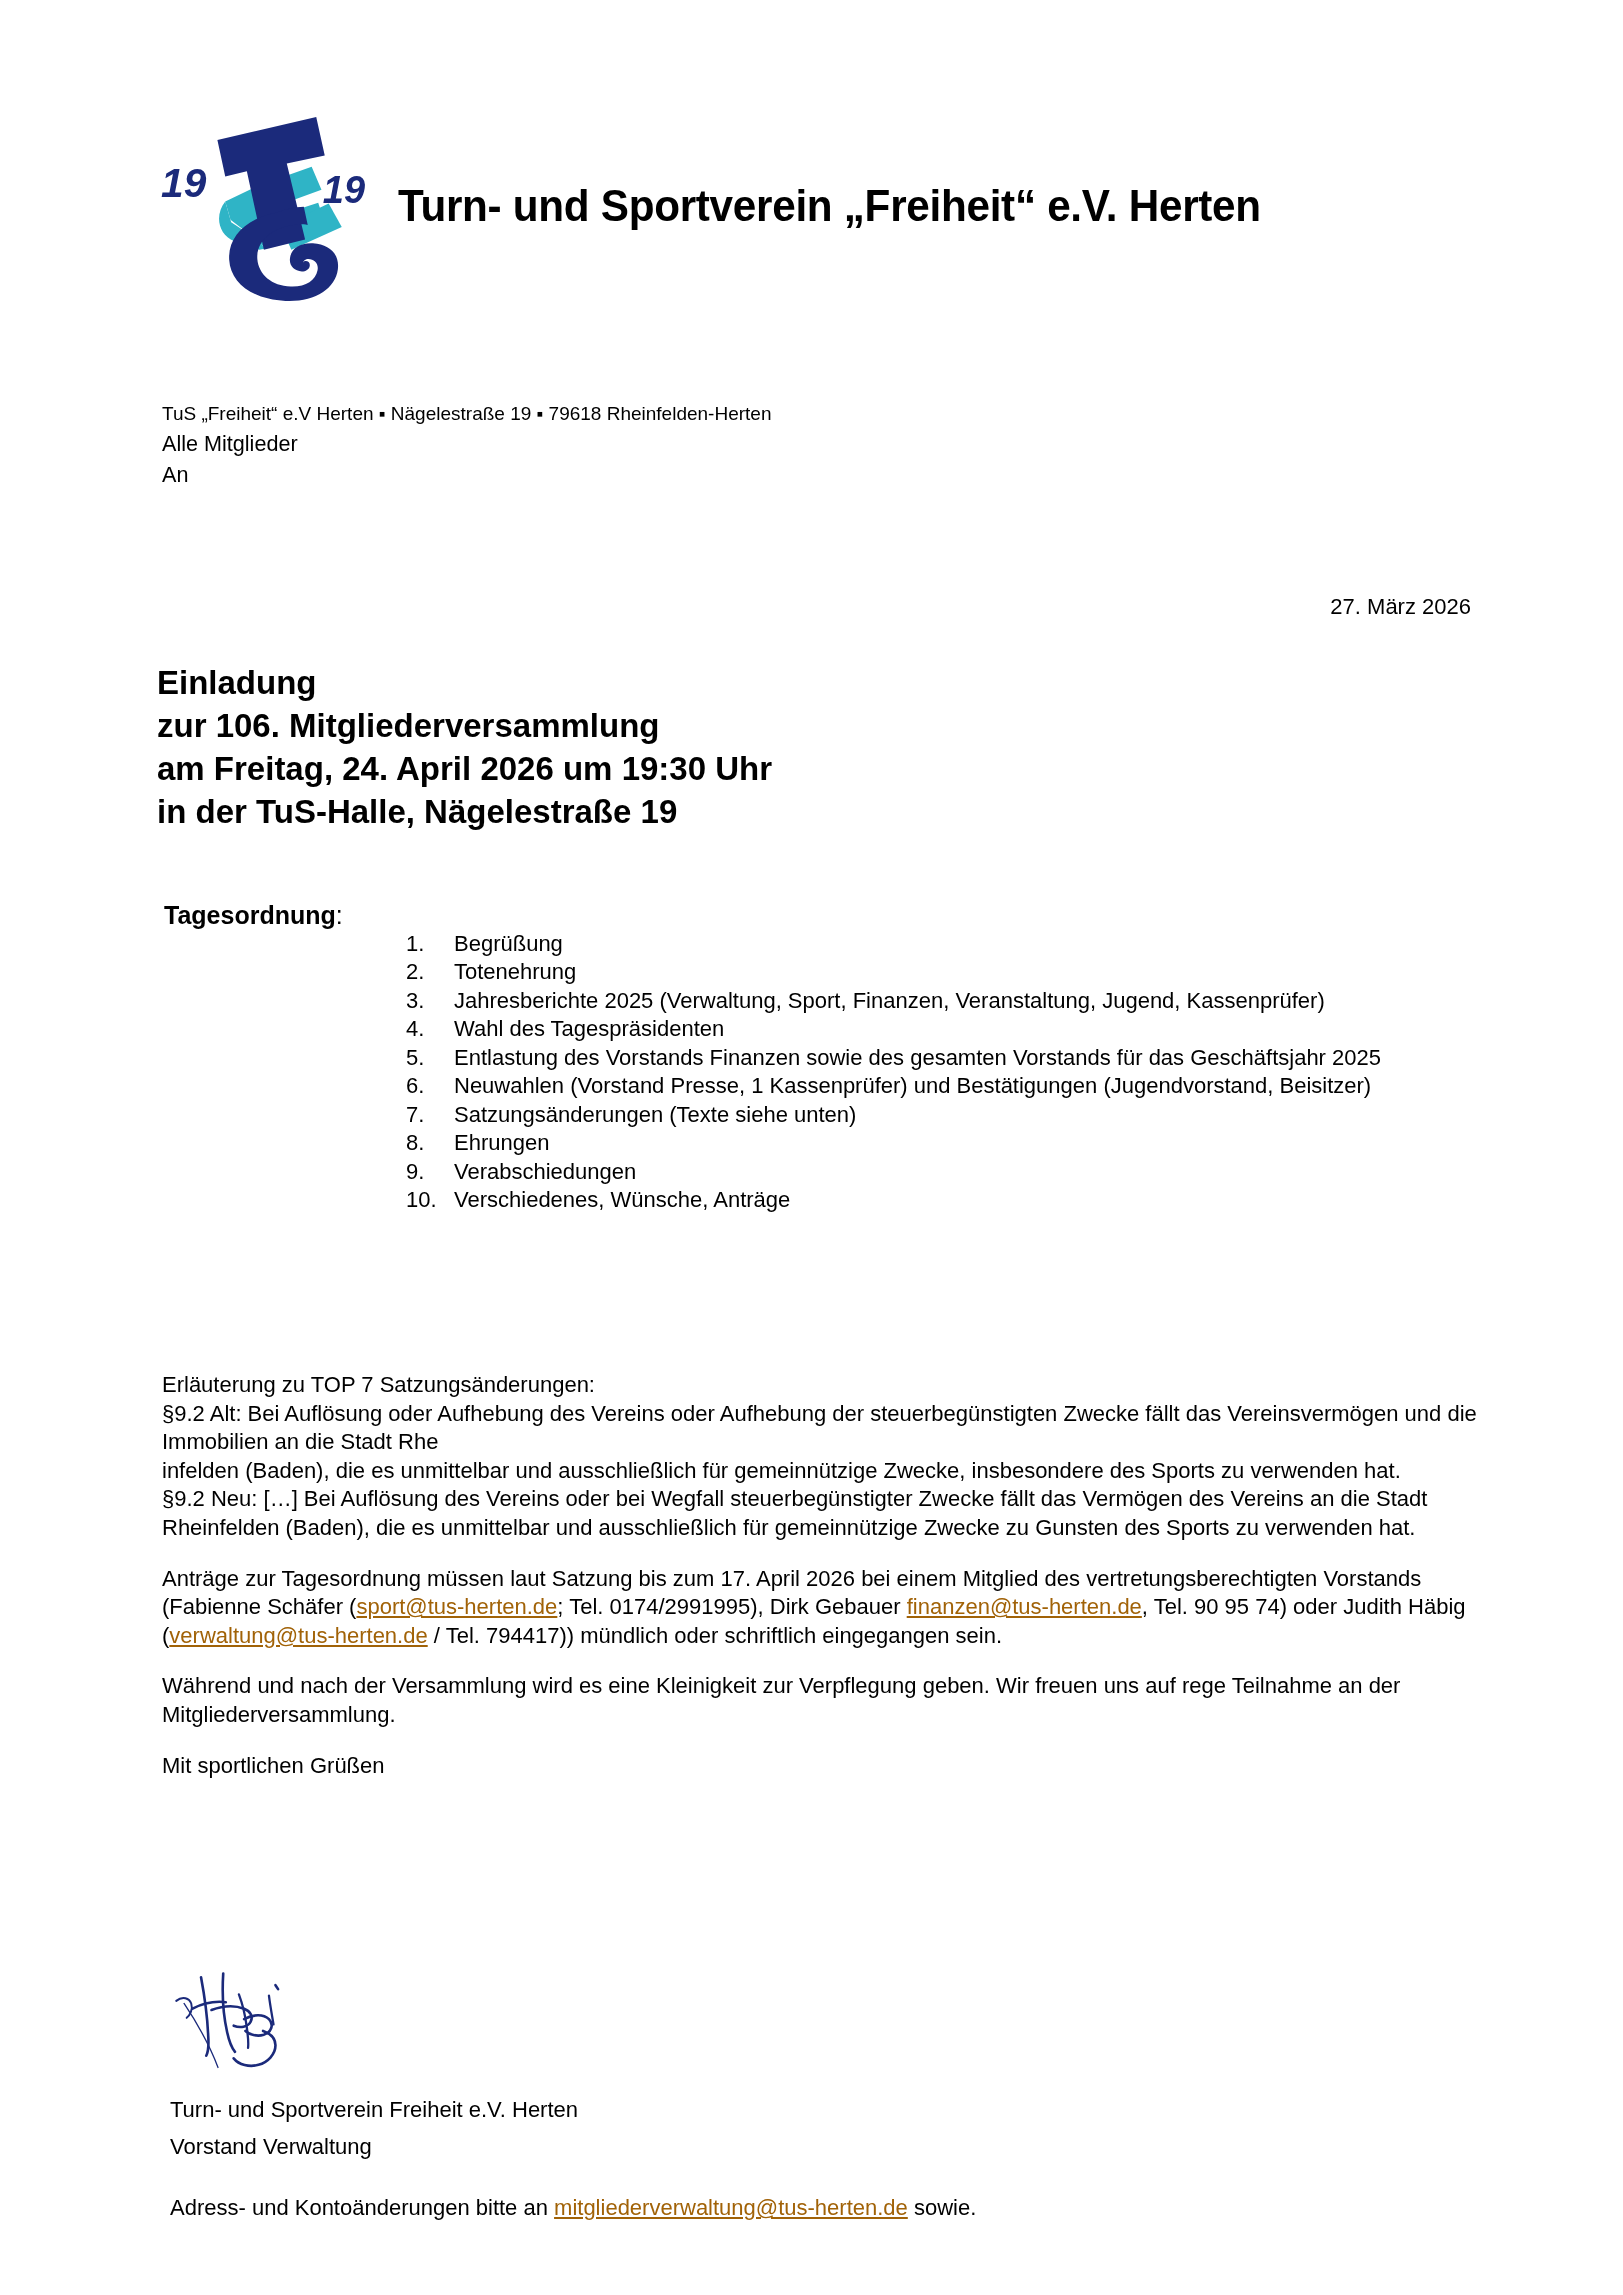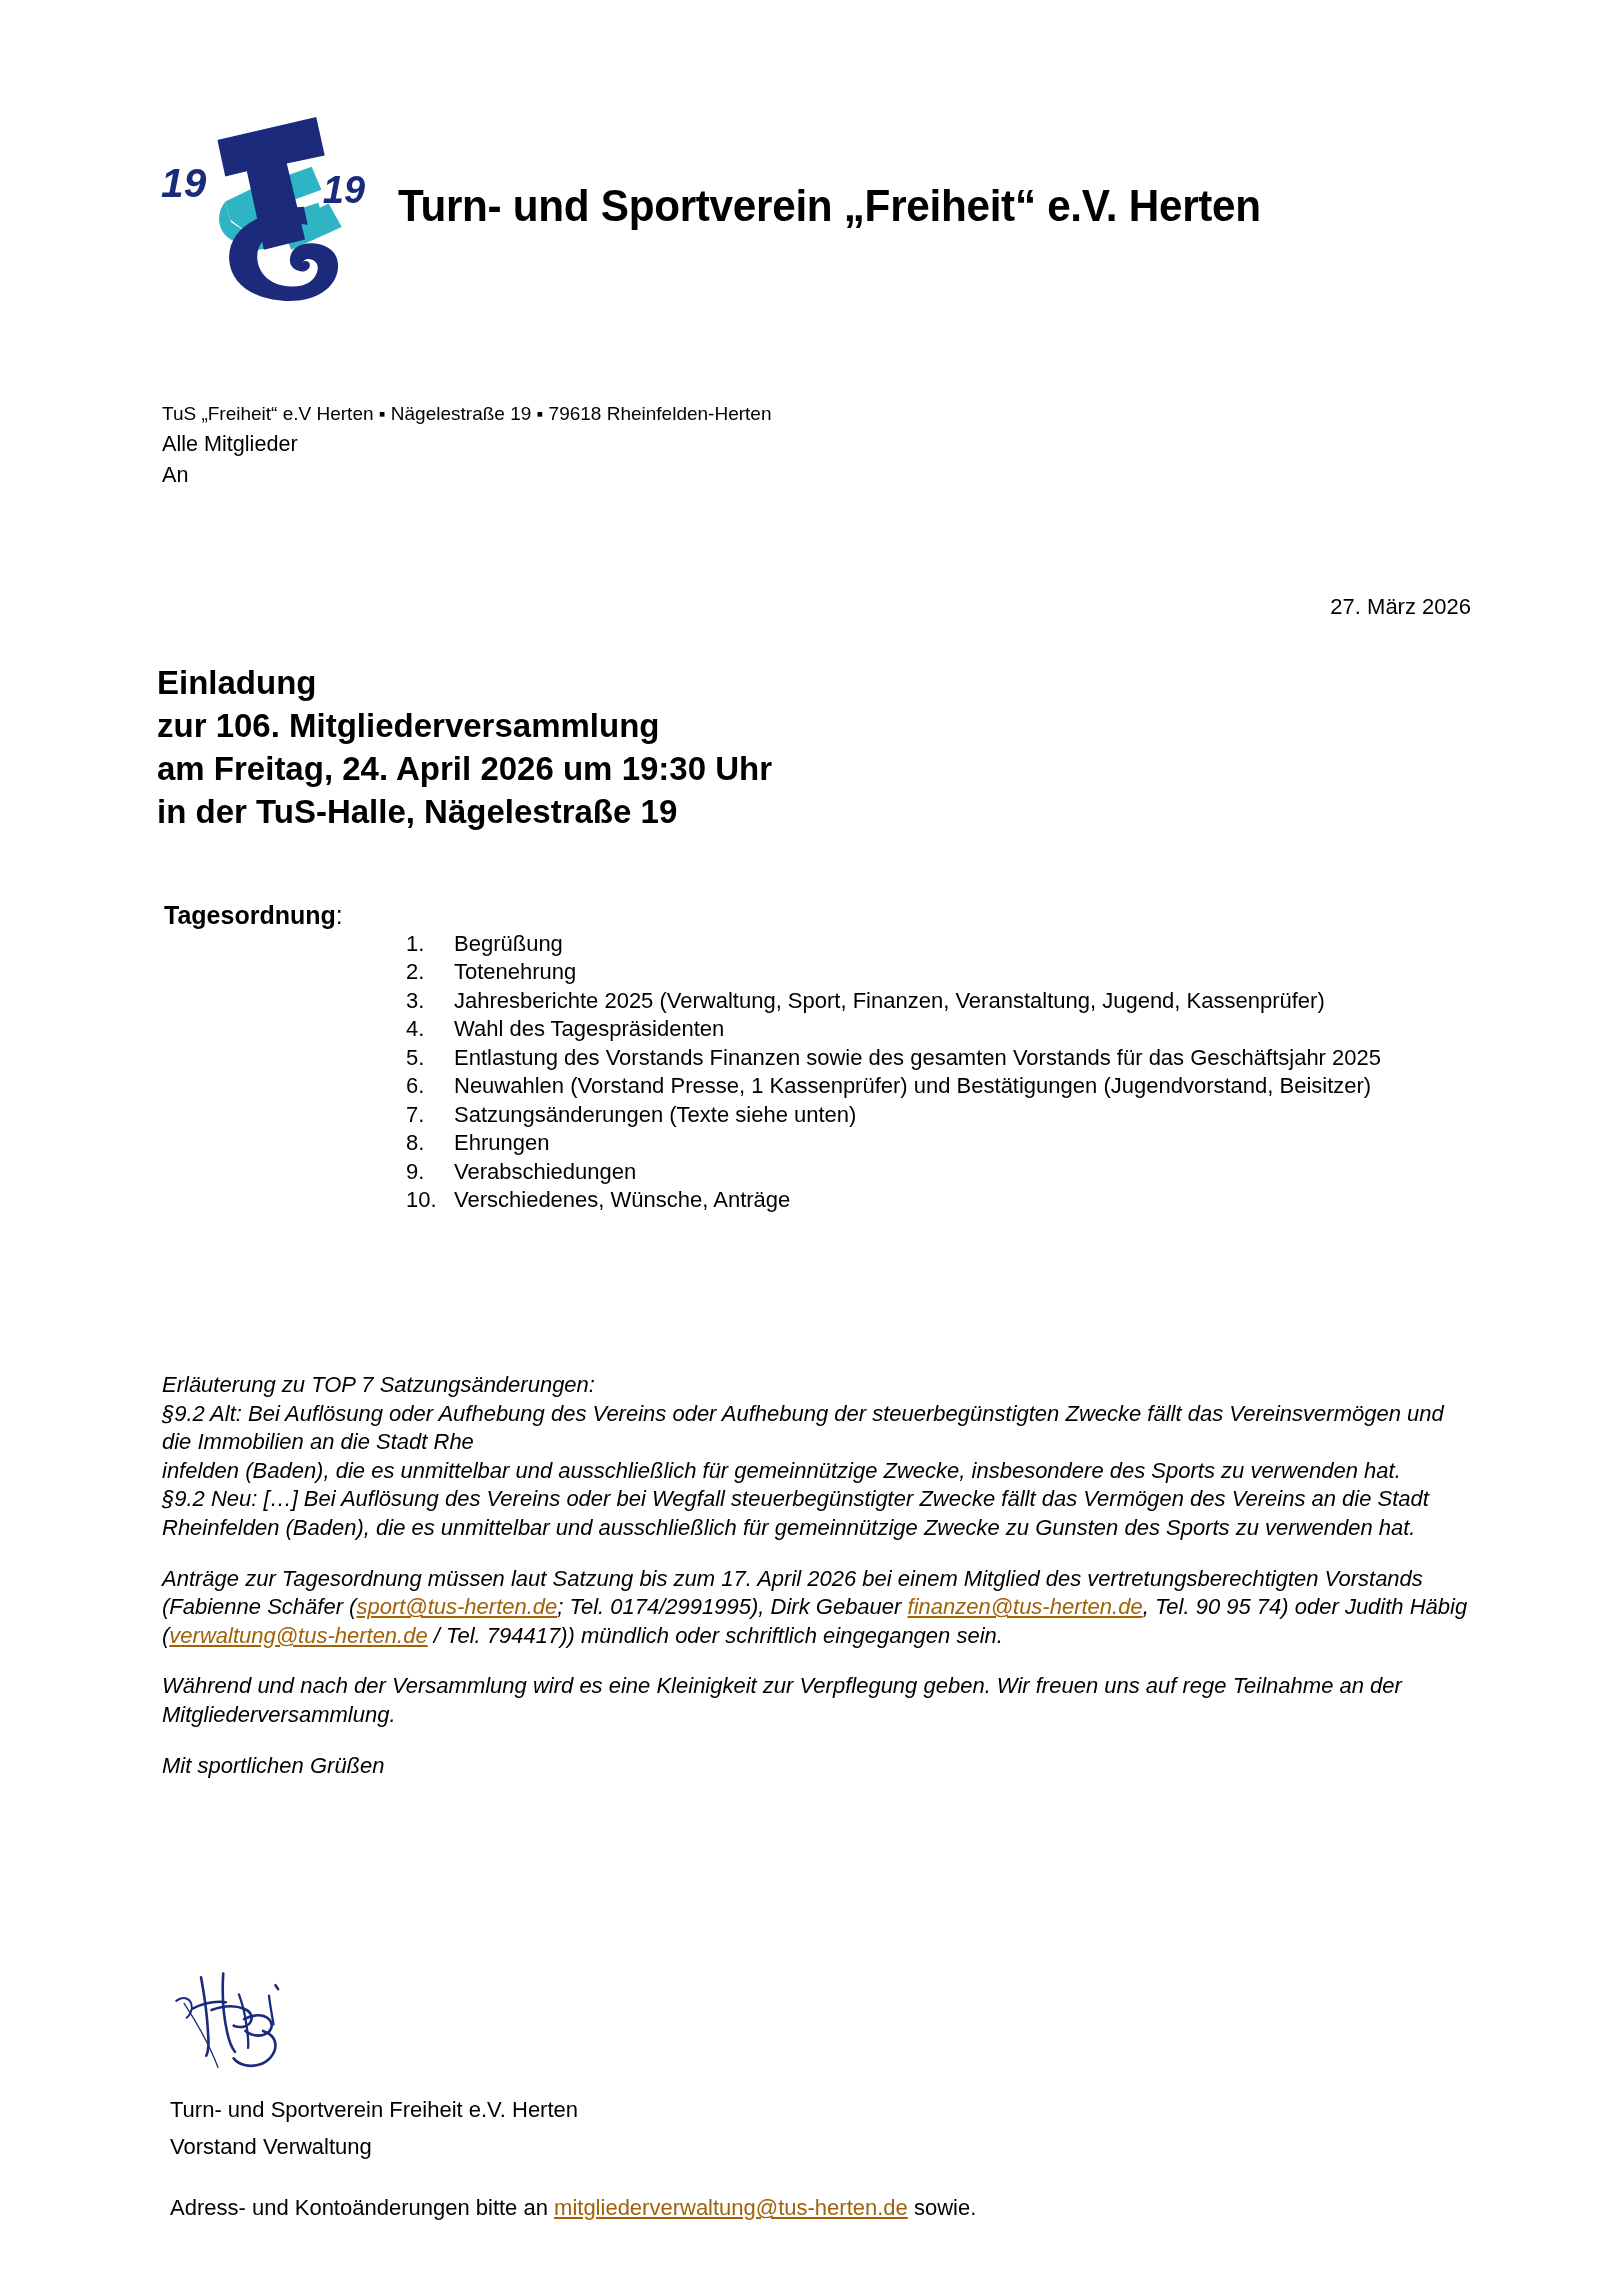--- a/index.html
+++ b/index.html
@@ -115,21 +115,21 @@
 
   
   .body-text {
     position: absolute;
     left: 162px;
     top: 1371px;
     width: 1316px;
     font-size: 22px;
     line-height: 1.30;
   }
-  .body-text p { margin: 0 0 22px 0; font-style: italic; }
+  .body-text p { margin: 0 0 22px 0; }
   .body-text p.tight { margin-bottom: 0; }
   .body-text p:last-child { margin-bottom: 0; }
 
   a.mail {
     color: #a16207;
     text-decoration: underline;
   }
 
   
   .signature {

